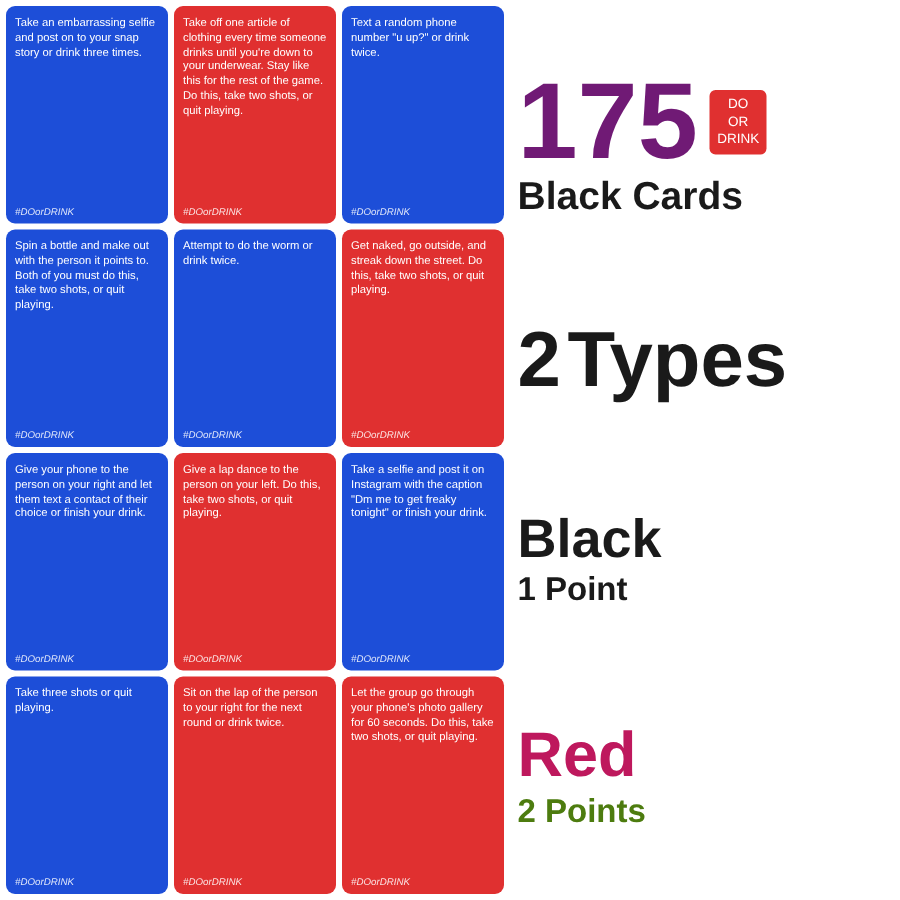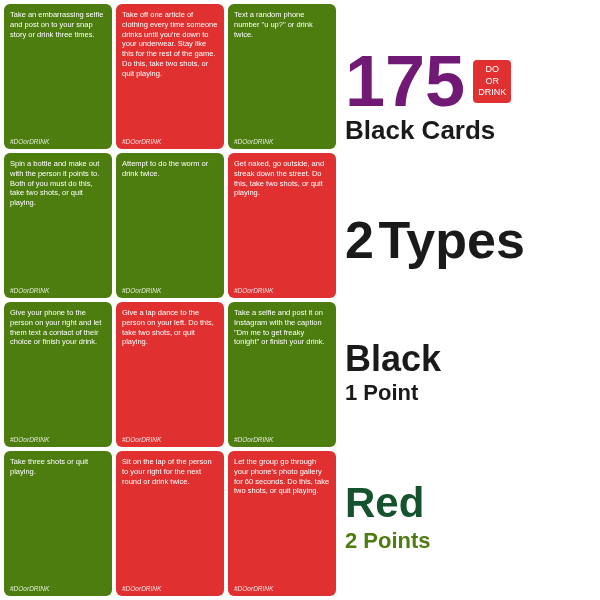--- a/index.html
+++ b/index.html
@@ -27,21 +27,21 @@
       border-radius: 6px;
       padding: 6px 6px 4px 6px;
       display: flex;
       flex-direction: column;
       justify-content: space-between;
       position: relative;
       overflow: hidden;
     }
 
     .card.black {
-      background: #4d7c0f;
+      background: #1d4ed8;
       color: #fff;
     }
 
     .card.red {
       background: #e03030;
       color: #fff;
       justify-content: center;
     }
 
     .card-text {
@@ -119,21 +119,21 @@
 
     .point-label-black {
       font-size: 22px;
       font-weight: 700;
       color: #1a1a1a;
     }
 
     .red-label {
       font-size: 42px;
       font-weight: 900;
-      color: #14532d;
+      color: #be185d;
     }
 
     .point-label-red {
       font-size: 22px;
       font-weight: 700;
       color: #4d7c0f;
     }
   </style>
 </head>
 <body>

